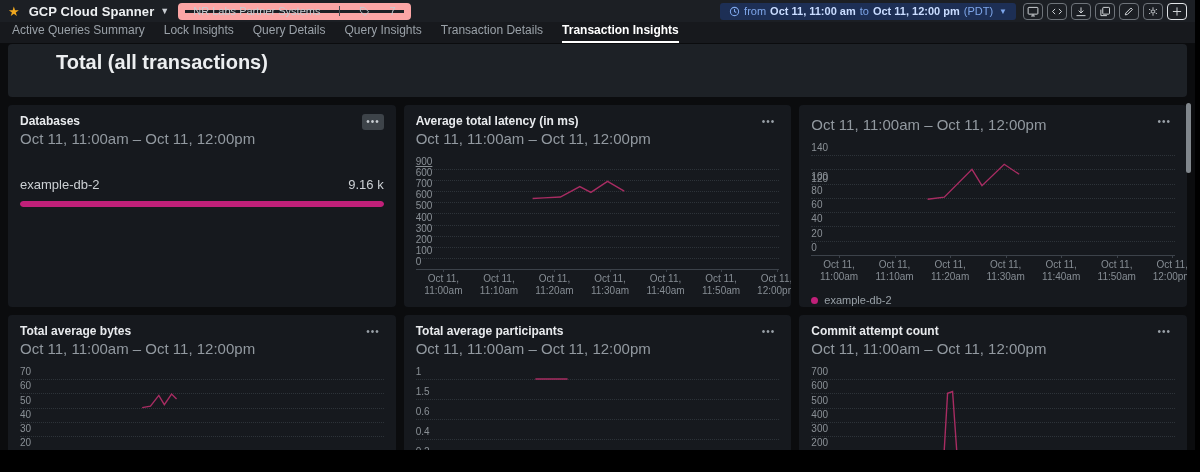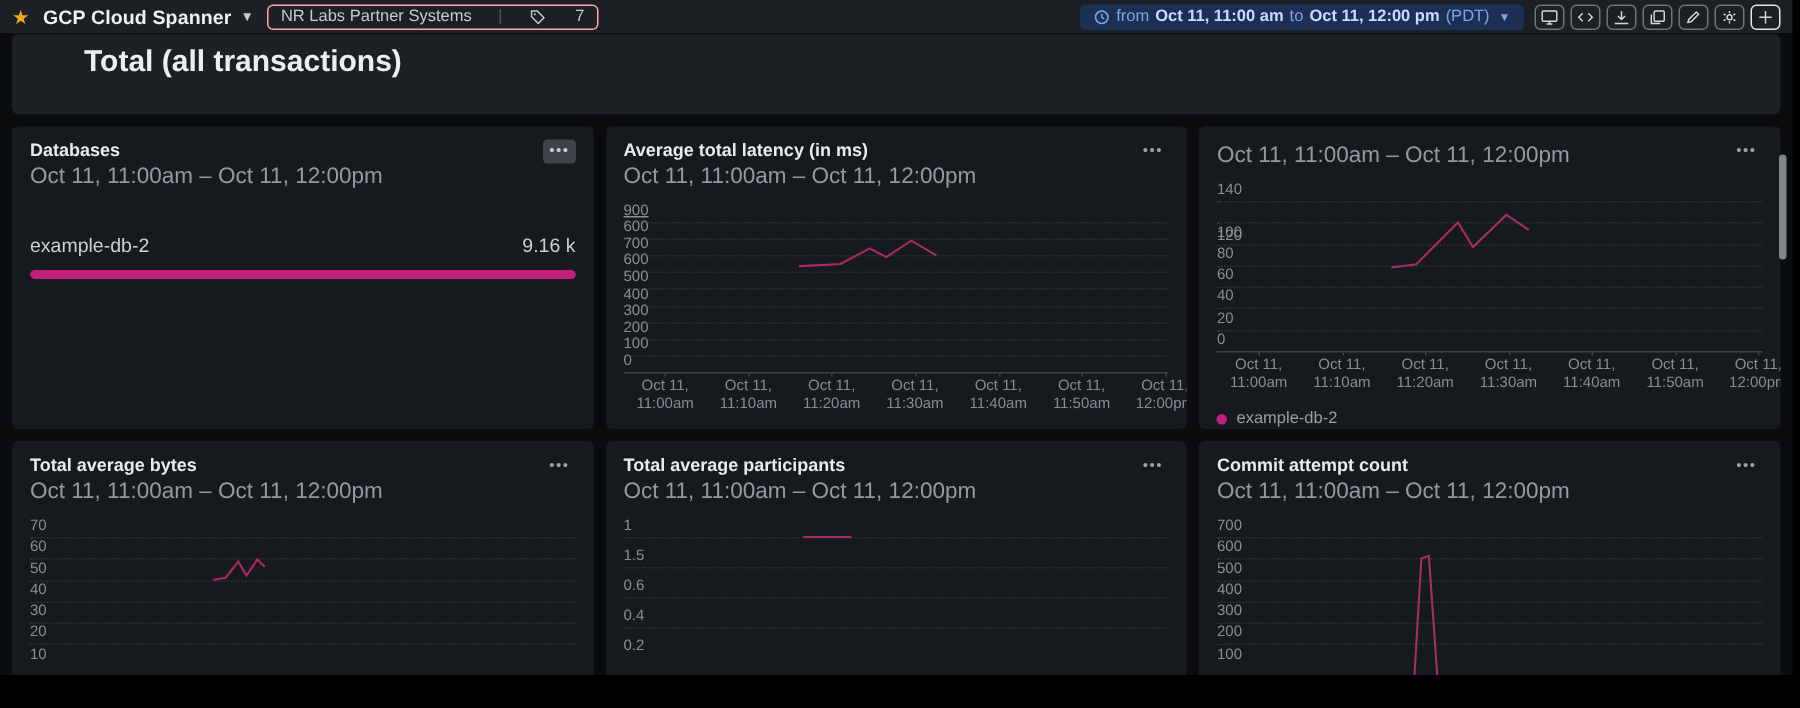--- a/index.html
+++ b/index.html
@@ -8,21 +8,21 @@
   .app { position:relative; width:1195px; height:450px; background:#0b0c0e; overflow:hidden; }
 
   
   .topbar { height:22px; background:#1c1f24; display:flex; align-items:center;
     justify-content:space-between; padding:0 8px; }
   .tb-left { display:flex; align-items:center; gap:9px; }
   .star { color:#f0a81f; font-size:13px; line-height:1; cursor:pointer; }
   .tb-title { color:#eef0f2; font-size:13px; font-weight:bold; letter-spacing:.1px; }
   .chev { color:#c8ccd1; font-size:9px; margin-left:-3px; }
   .entity-box { display:flex; align-items:center; gap:19px; height:17px; padding:0 8px;
-    border:1px solid #fca5a5; border-radius:4px; color:#c6cbd0; font-size:11px; }
+    border:7px solid #fca5a5; border-radius:4px; color:#c6cbd0; font-size:11px; }
   .entity-box .vdiv { width:1px; height:10px; background:#4a4f55; }
   .entity-box svg { display:block; }
   .tb-right { display:flex; align-items:center; gap:7px; }
   .time-pill { display:flex; align-items:center; gap:4px; height:17px; padding:0 9px;
     background:#1d2f55; border-radius:3px; font-size:11px; color:#7ea6ea; cursor:pointer; }
   .time-pill .strong { color:#c9dcff; font-weight:bold; }
   .time-pill .pchev { font-size:8px; color:#7ea6ea; margin-left:2px; }
   .actions { display:flex; align-items:center; gap:4px; }
   .abtn { width:20px; height:17px; border:1px solid #6f747a; border-radius:4px;
     background:transparent; display:flex; align-items:center; justify-content:center; cursor:pointer; }
@@ -144,20 +144,28 @@
           </button>
         <button class="abtn bright">
           <svg width="12" height="11" viewBox="0 0 16 14">
             <path d="M8 1.5v11M2.5 7h11"></path>
           </svg>
           </button>
       </div>
     </div>
   </header>
 
+  <nav class="tabbar" id="tabbar">
+      <div class="tab">Active Queries Summary</div>
+      <div class="tab">Lock Insights</div>
+      <div class="tab">Query Details</div>
+      <div class="tab">Query Insights</div>
+      <div class="tab">Transaction Details</div>
+      <div class="tab active">Transaction Insights</div>
+    </nav>
 
   <main class="dash">
     <div class="band">
       <h1>Total (all transactions)</h1>
     </div>
 
     <section class="grid">
 
       <article class="panel">
         <div class="panel-head">

